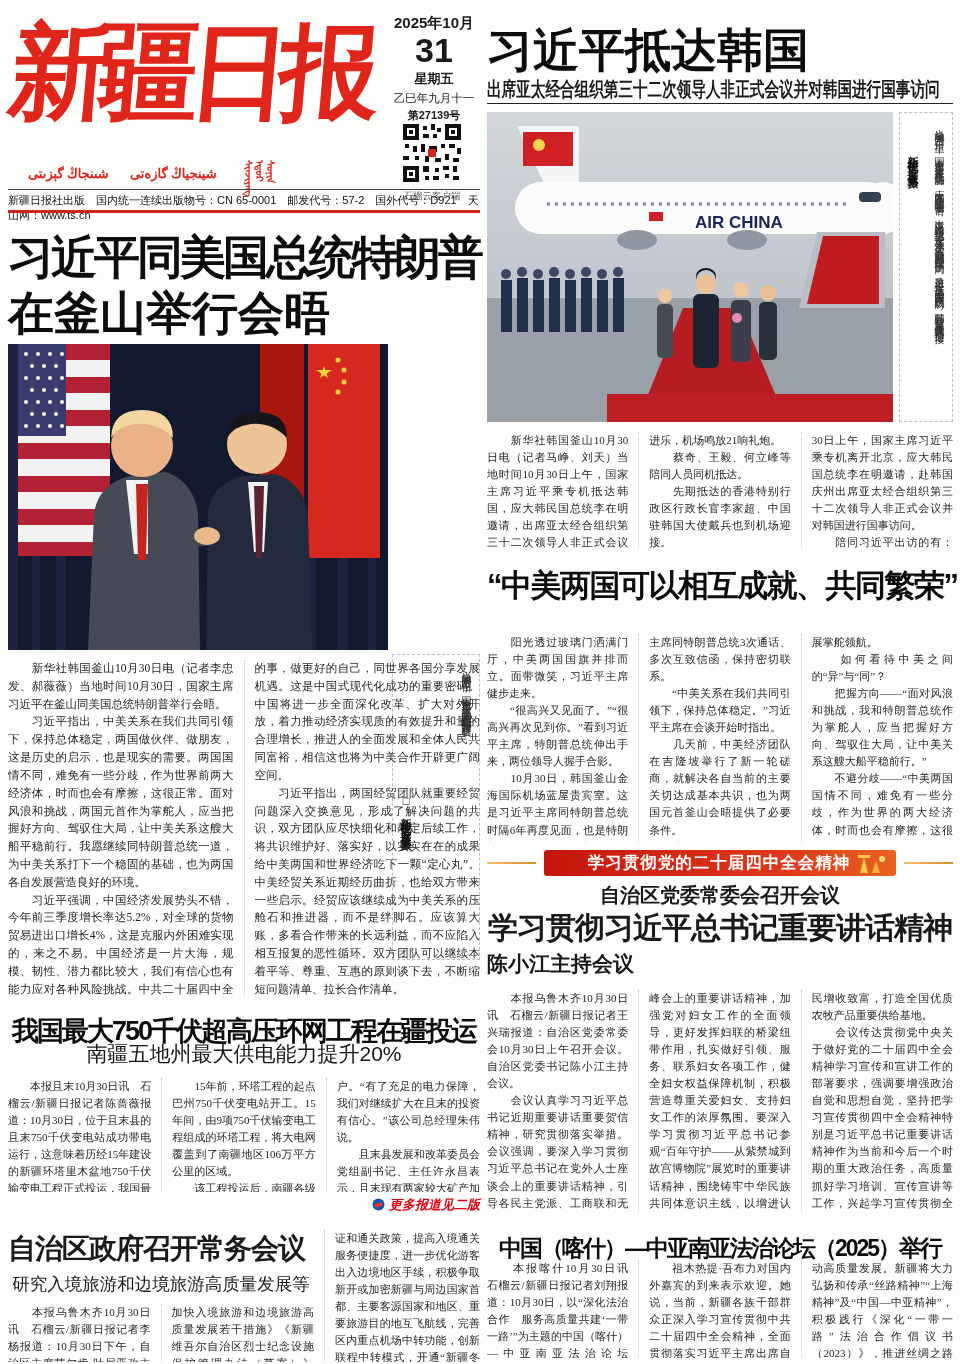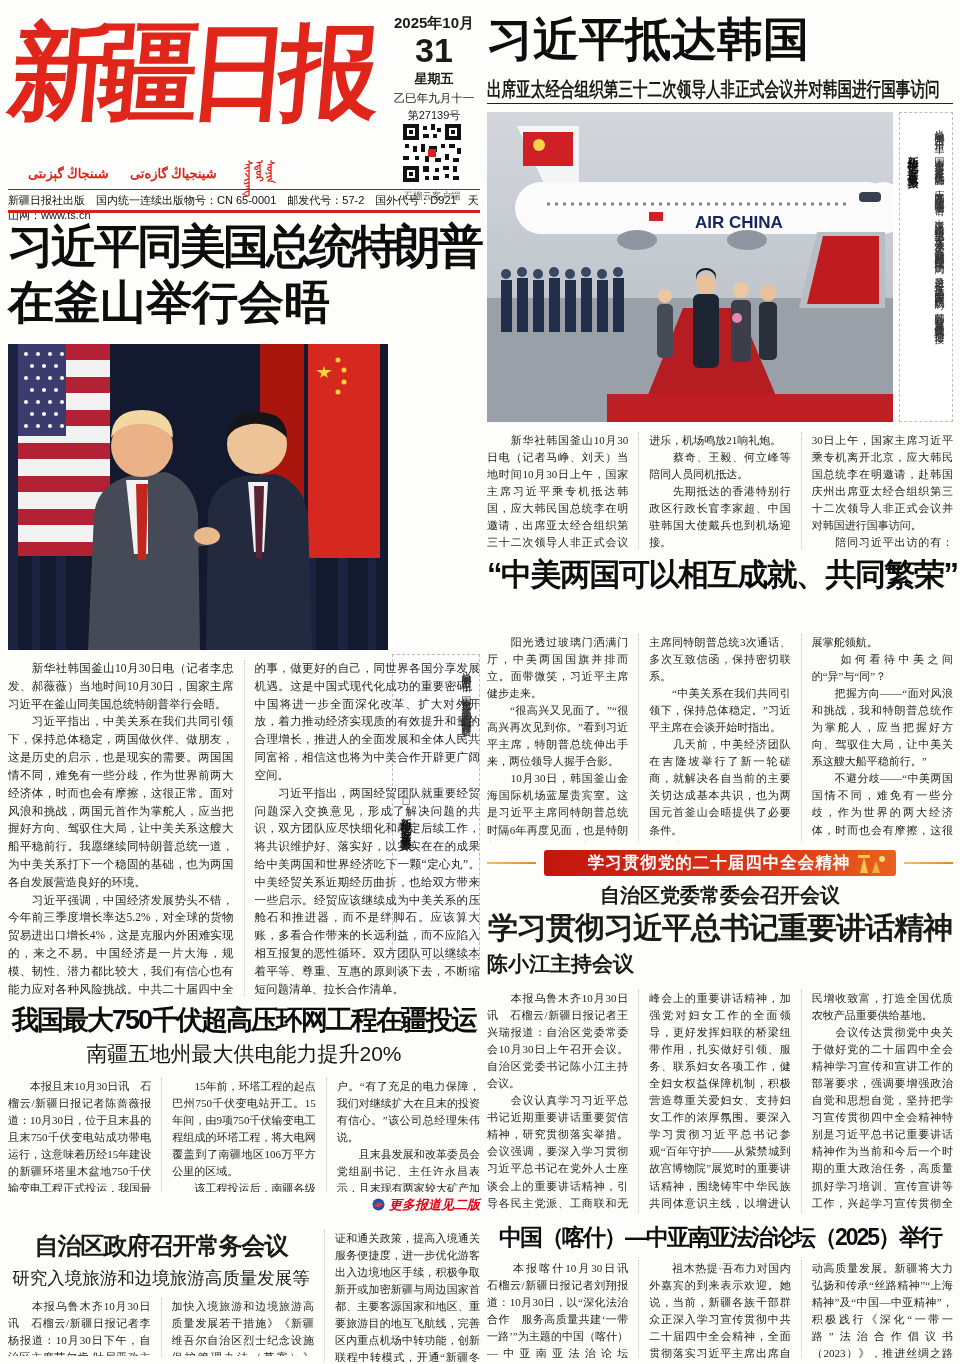--- a/index.html
+++ b/index.html
@@ -11,29 +11,29 @@
     font-size:100px;font-weight:900;color:#e0251b;letter-spacing:-10px;line-height:1.4;
     transform:skewX(-5deg) scaleY(1.04);white-space:nowrap;}
   .scripts{top:160px;left:0;width:390px;height:34px;color:#d8261c;}
   .script-item{position:absolute;font-size:13px;font-weight:bold;color:#d8261c;}
   .mongol{writing-mode:vertical-lr;font-size:10px;height:34px;line-height:1.1;}
   .dateblock{left:386px;top:14px;width:96px;text-align:center;font-family:"Liberation Sans",sans-serif;}
   .dateblock .d1{font-size:15px;font-weight:bold;}
   .dateblock .d2{font-size:34px;font-weight:bold;line-height:1.05;}
   .dateblock .d3{font-size:13px;font-weight:bold;margin-top:1px;}
   .dateblock .d4{font-size:11.5px;margin-top:3px;}
-  .dateblock .d5{font-size:11px;margin-top:2px;}
+  .dateblock .d5{font-size:11px;margin-top:2px;font-weight:bold;}
   .qrbox{left:400px;top:122px;width:64px;text-align:center;}
   .qrcap{font-size:9.5px;color:#666;margin-top:2px;font-family:"Liberation Sans",sans-serif;}
   .publine-rule{left:8px;top:189px;width:472px;height:1px;background:#444;}
   .publine{left:8px;top:193px;width:472px;font-size:11px;color:#111;
     font-family:"Liberation Sans",sans-serif;letter-spacing:0;}
   .red-rule{left:8px;top:210px;width:472px;height:3px;background:#d42318;}
   
-  .hl-sans{font-family:"Liberation Sans","DejaVu Sans",sans-serif;font-weight:900;color:#0d0d0d;}
+  .hl-sans{font-family:"Liberation Sans","DejaVu Sans",sans-serif;font-weight:900;color:#0d0d0d;margin-top:11px;}
   .arrival-hl{left:487px;top:12px;width:466px;font-size:46px;display:flex;justify-content:space-between;line-height:1.2;}
   .arrival-sub{left:487px;top:76px;width:466px;border-bottom:1.5px solid #222;}
   .arrival-sub span{display:inline-block;font-family:"Liberation Sans",sans-serif;font-weight:800;
     font-size:20px;white-space:nowrap;transform:scaleX(0.73);transform-origin:left;}
   .summit-hl{left:8px;top:218px;width:472px;line-height:1.22;}
   .summit-hl .l1{font-size:46px;letter-spacing:-3px;white-space:nowrap;}
   .summit-hl .l2{font-size:46px;display:flex;justify-content:space-between;}
   .mutual-hl{left:487px;top:554px;width:466px;font-size:31px;letter-spacing:-1.5px;white-space:nowrap;}
   .mutual-by{left:487px;top:604px;width:466px;font-family:"Liberation Sans",sans-serif;
     font-weight:bold;font-size:13px;color:#111;}
@@ -41,21 +41,21 @@
     font-family:"Liberation Sans",sans-serif;font-weight:700;font-size:20px;}
   .party-hl{left:487px;top:908px;width:466px;text-align:center;font-family:"Liberation Serif",serif;
     font-weight:900;font-size:30px;letter-spacing:-1px;white-space:nowrap;}
   .party-sub{left:487px;top:950px;width:466px;
     font-family:"Liberation Sans",sans-serif;font-weight:700;font-size:21px;}
   .power-hl{left:8px;top:1002px;width:472px;text-align:center;font-size:27px;letter-spacing:-2px;white-space:nowrap;}
   .power-sub{left:8px;top:1040px;width:472px;text-align:center;
     font-family:"Liberation Sans",sans-serif;font-weight:500;font-size:21px;color:#151515;}
   .forum-hl{left:487px;top:1222px;width:466px;text-align:center;font-size:23px;
     letter-spacing:-2px;white-space:nowrap;font-weight:800;}
-  .gov-hl{text-align:center;font-family:"Liberation Sans",sans-serif;font-weight:800;font-size:24px;letter-spacing:-1px;}
+  .gov-hl{font-family:"Liberation Sans",sans-serif;font-weight:800;font-size:28px;letter-spacing:-1px;}
   .gov-sub{text-align:center;font-family:Liberation Sans, sans-serif;font-weight:500;font-size:17.5px;margin-top:4px;}
   
   .cols{display:flex;overflow:hidden;}
   .col{flex:1;overflow:hidden;text-align:justify;white-space:pre-line;
        font-size:11px;line-height:1.55;color:#1f1f1f;}
   .col + .col{border-left:1px dotted #c6c6c6;margin-left:10px;padding-left:10px;}
   
   .vcapbox{border:1px dashed #bdbdbd;box-sizing:border-box;position:relative;overflow:hidden;background:#fff;}
   .vcap-text{position:absolute;top:8px;right:5px;bottom:8px;left:22px;writing-mode:vertical-rl;
     font-size:10px;line-height:1.65;letter-spacing:1.5px;color:#333;overflow:hidden;}

